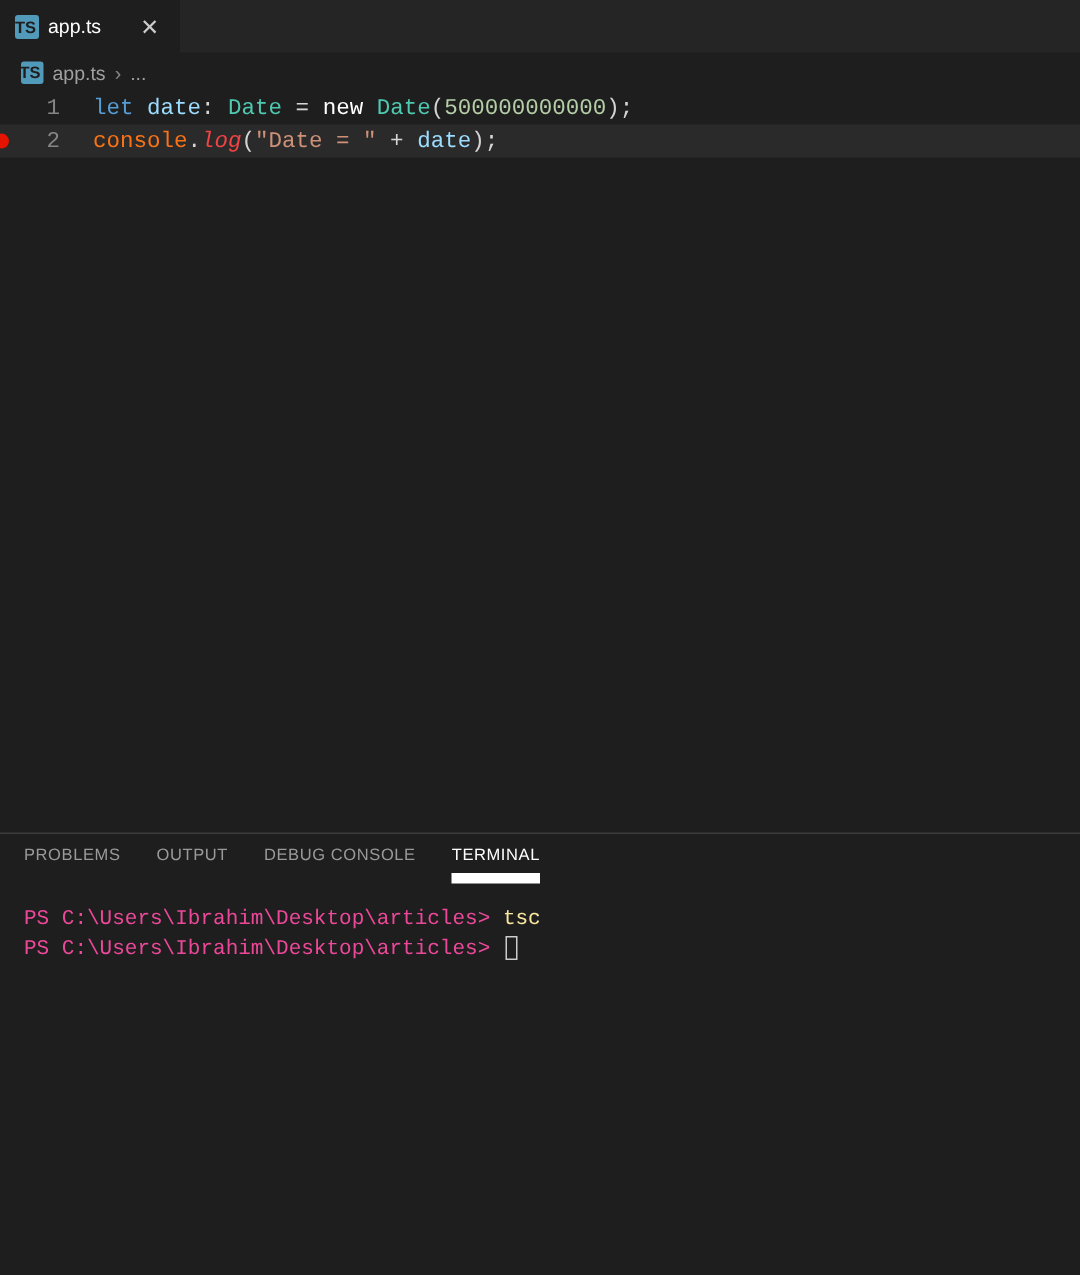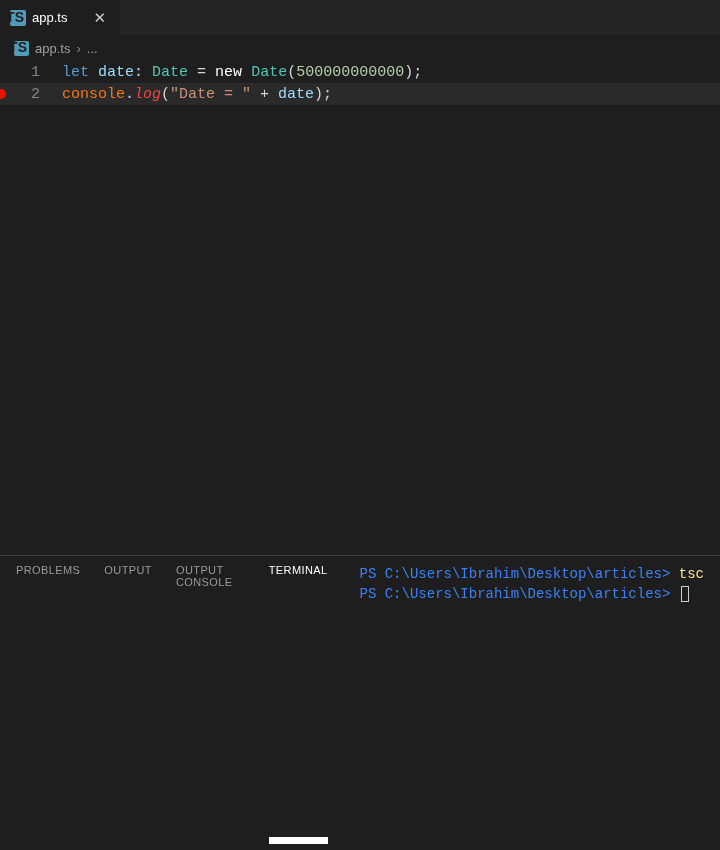--- a/index.html
+++ b/index.html
@@ -34,21 +34,21 @@
       margin-left: auto;
       color: #cccccc;
       font-size: 15px;
       padding: 2px 4px;
     }
     .ts-icon {
       width: 16px;
       height: 16px;
       background: #519aba;
       color: #1e1e1e;
-      font-size: 14px;
+      font-size: 11px;
       font-weight: bold;
       display: flex;
       align-items: flex-end;
       justify-content: flex-end;
       padding: 1px 2px;
       border-radius: 2px;
     }
     .breadcrumb {
       display: flex;
       align-items: center;
@@ -103,21 +103,21 @@
     .tok-number { color: #b5cea8; }
     .tok-punct { color: #d4d4d4; }
     .tok-obj { color: #f97316; text-align: center; }
     .tok-func { color: #ef4444; font-style: italic; }
     .tok-string { color: #ce9178; }
     .panel {
       border-top: 1px solid #3c3c3c;
       background: #1e1e1e;
       height: 295px;
       display: flex;
-      flex-direction: row;
+      flex-direction: column;
     }
     .panel-tabs {
       display: flex;
       gap: 24px;
       padding: 8px 16px 6px 16px;
       font-size: 11px;
       letter-spacing: 0.4px;
     }
     .panel-tab {
       color: #9a9a9a;
@@ -130,21 +130,21 @@
     }
     .terminal {
       flex: 1;
       padding: 8px 16px;
       font-family: Consolas, 'Courier New', monospace;
       font-size: 14px;
       color: #cccccc;
       line-height: 20px;
     }
     .term-line { white-space: pre; }
-    .term-prompt { color: #3b82f6; }
+    .term-prompt { color: #ec4899; }
     .term-cmd { color: #f9e79f; }
     .term-output { color: #cccccc; }
     .term-cursor {
       display: inline-block;
       width: 8px;
       height: 16px;
       border: 1px solid #cccccc;
       vertical-align: middle;
       margin-left: 2px;
     }
@@ -175,20 +175,20 @@
   <div class="line-row current">
     <div class="gutter"><span class="breakpoint"></span><span>2</span></div>
     <div class="code-content"><span class="tok-obj">console</span><span class="tok-punct">.</span><span class="tok-func">log</span><span class="tok-punct">(</span><span class="tok-string">"Date = "</span><span class="tok-punct"> + </span><span class="tok-var">date</span><span class="tok-punct">);</span></div>
   </div>
 </div>
 
 <div class="panel">
   <div class="panel-tabs">
     <div class="panel-tab">PROBLEMS</div>
     <div class="panel-tab">OUTPUT</div>
-    <div class="panel-tab">OUTPUT CONSOLE</div>
+    <div class="panel-tab">DEBUG CONSOLE</div>
     <div class="panel-tab active">TERMINAL</div>
   </div>
   <div class="terminal">
     <div class="term-line"><span class="term-prompt">PS C:\Users\Ibrahim\Desktop\articles&gt; </span><span class="term-cmd">tsc</span></div>
     <div class="term-line"><span class="term-prompt">PS C:\Users\Ibrahim\Desktop\articles&gt; </span><span class="term-cursor"></span></div>
   </div>
 </div>
 
 </body></html>

